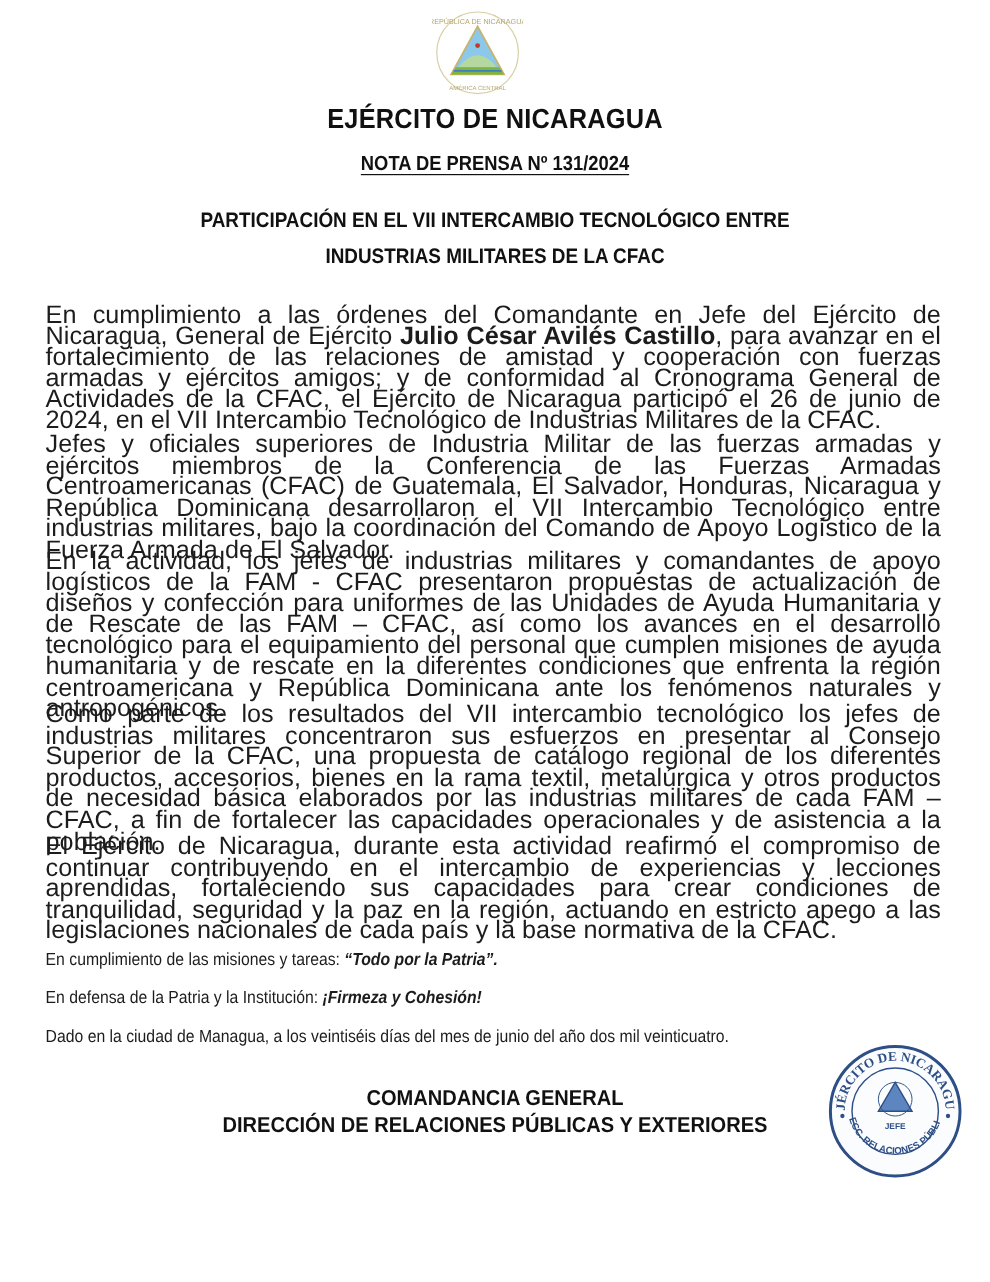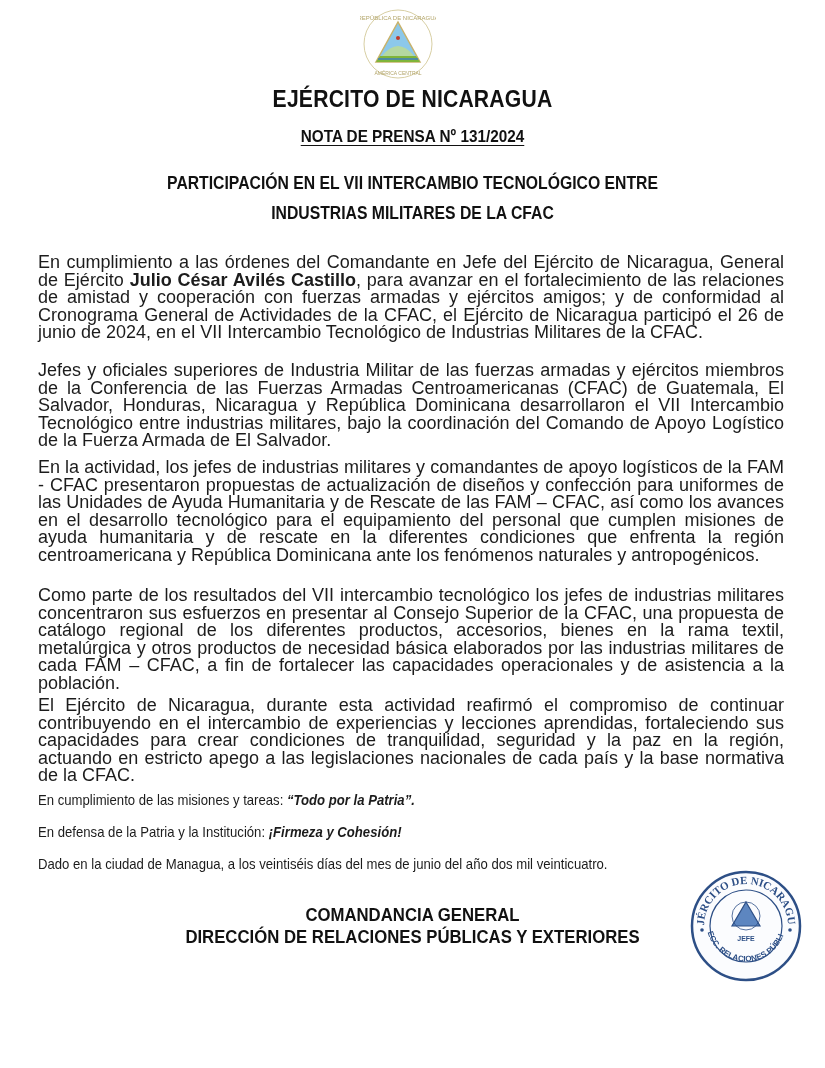--- a/index.html
+++ b/index.html
@@ -21,21 +21,21 @@
       transform: scaleX(0.9); transform-origin: center;
     }
     .h-nota span { text-decoration: underline; text-underline-offset: 3px; }
     .h-title {
       position: absolute; left: 0; width: 825px; top: 168px; text-align: center;
       font-weight: bold; font-size: 17.5px; line-height: 30px; color: #111;
       transform: scaleX(0.9); transform-origin: center;
     }
     .body-text {
       position: absolute; left: 38px; width: 746px;
-      font-size: 18px; line-height: 17.6px; text-align: justify; color: #1c1c1c;
+      font-size: 21px; line-height: 17.6px; text-align: justify; color: #1c1c1c;
     }
     .narrow {
       position: absolute; left: 38px; font-size: 14.6px; color: #1c1c1c;
       transform: scaleX(0.9); transform-origin: left;
       white-space: nowrap;
     }
     .narrow b { font-style: italic; }
     .sign {
       position: absolute; left: 120px; width: 585px; top: 904px; text-align: center;
       font-weight: bold; font-size: 18px; line-height: 22px; color: #111;

